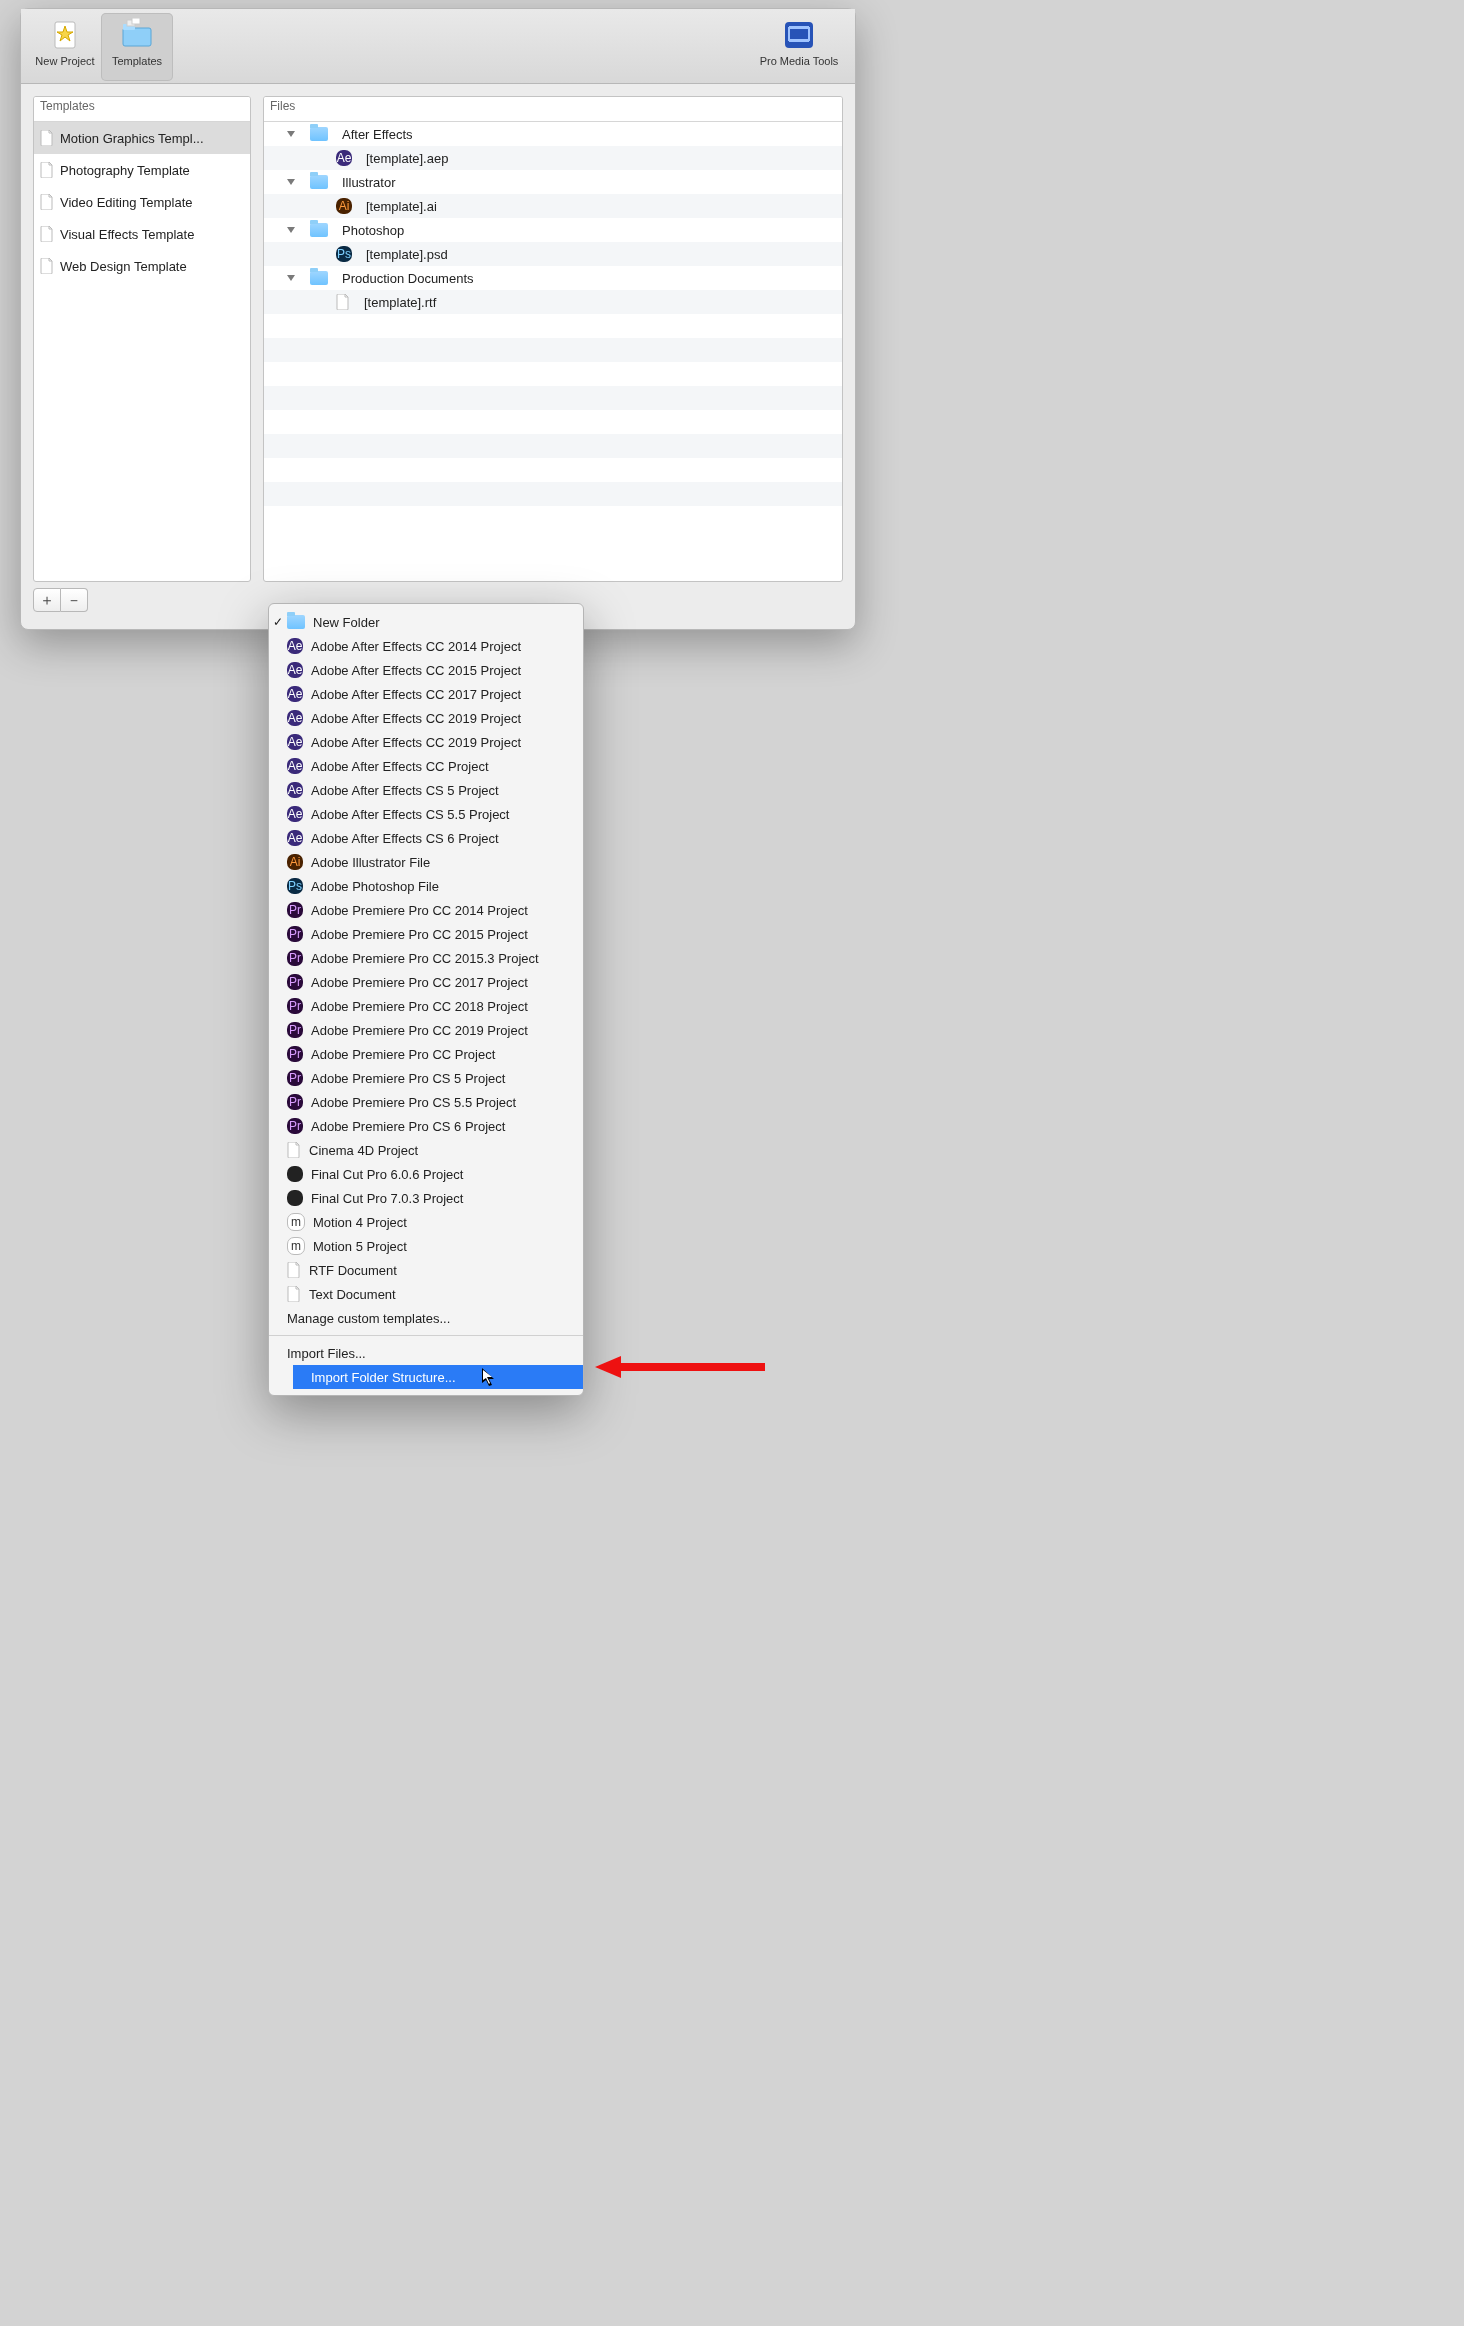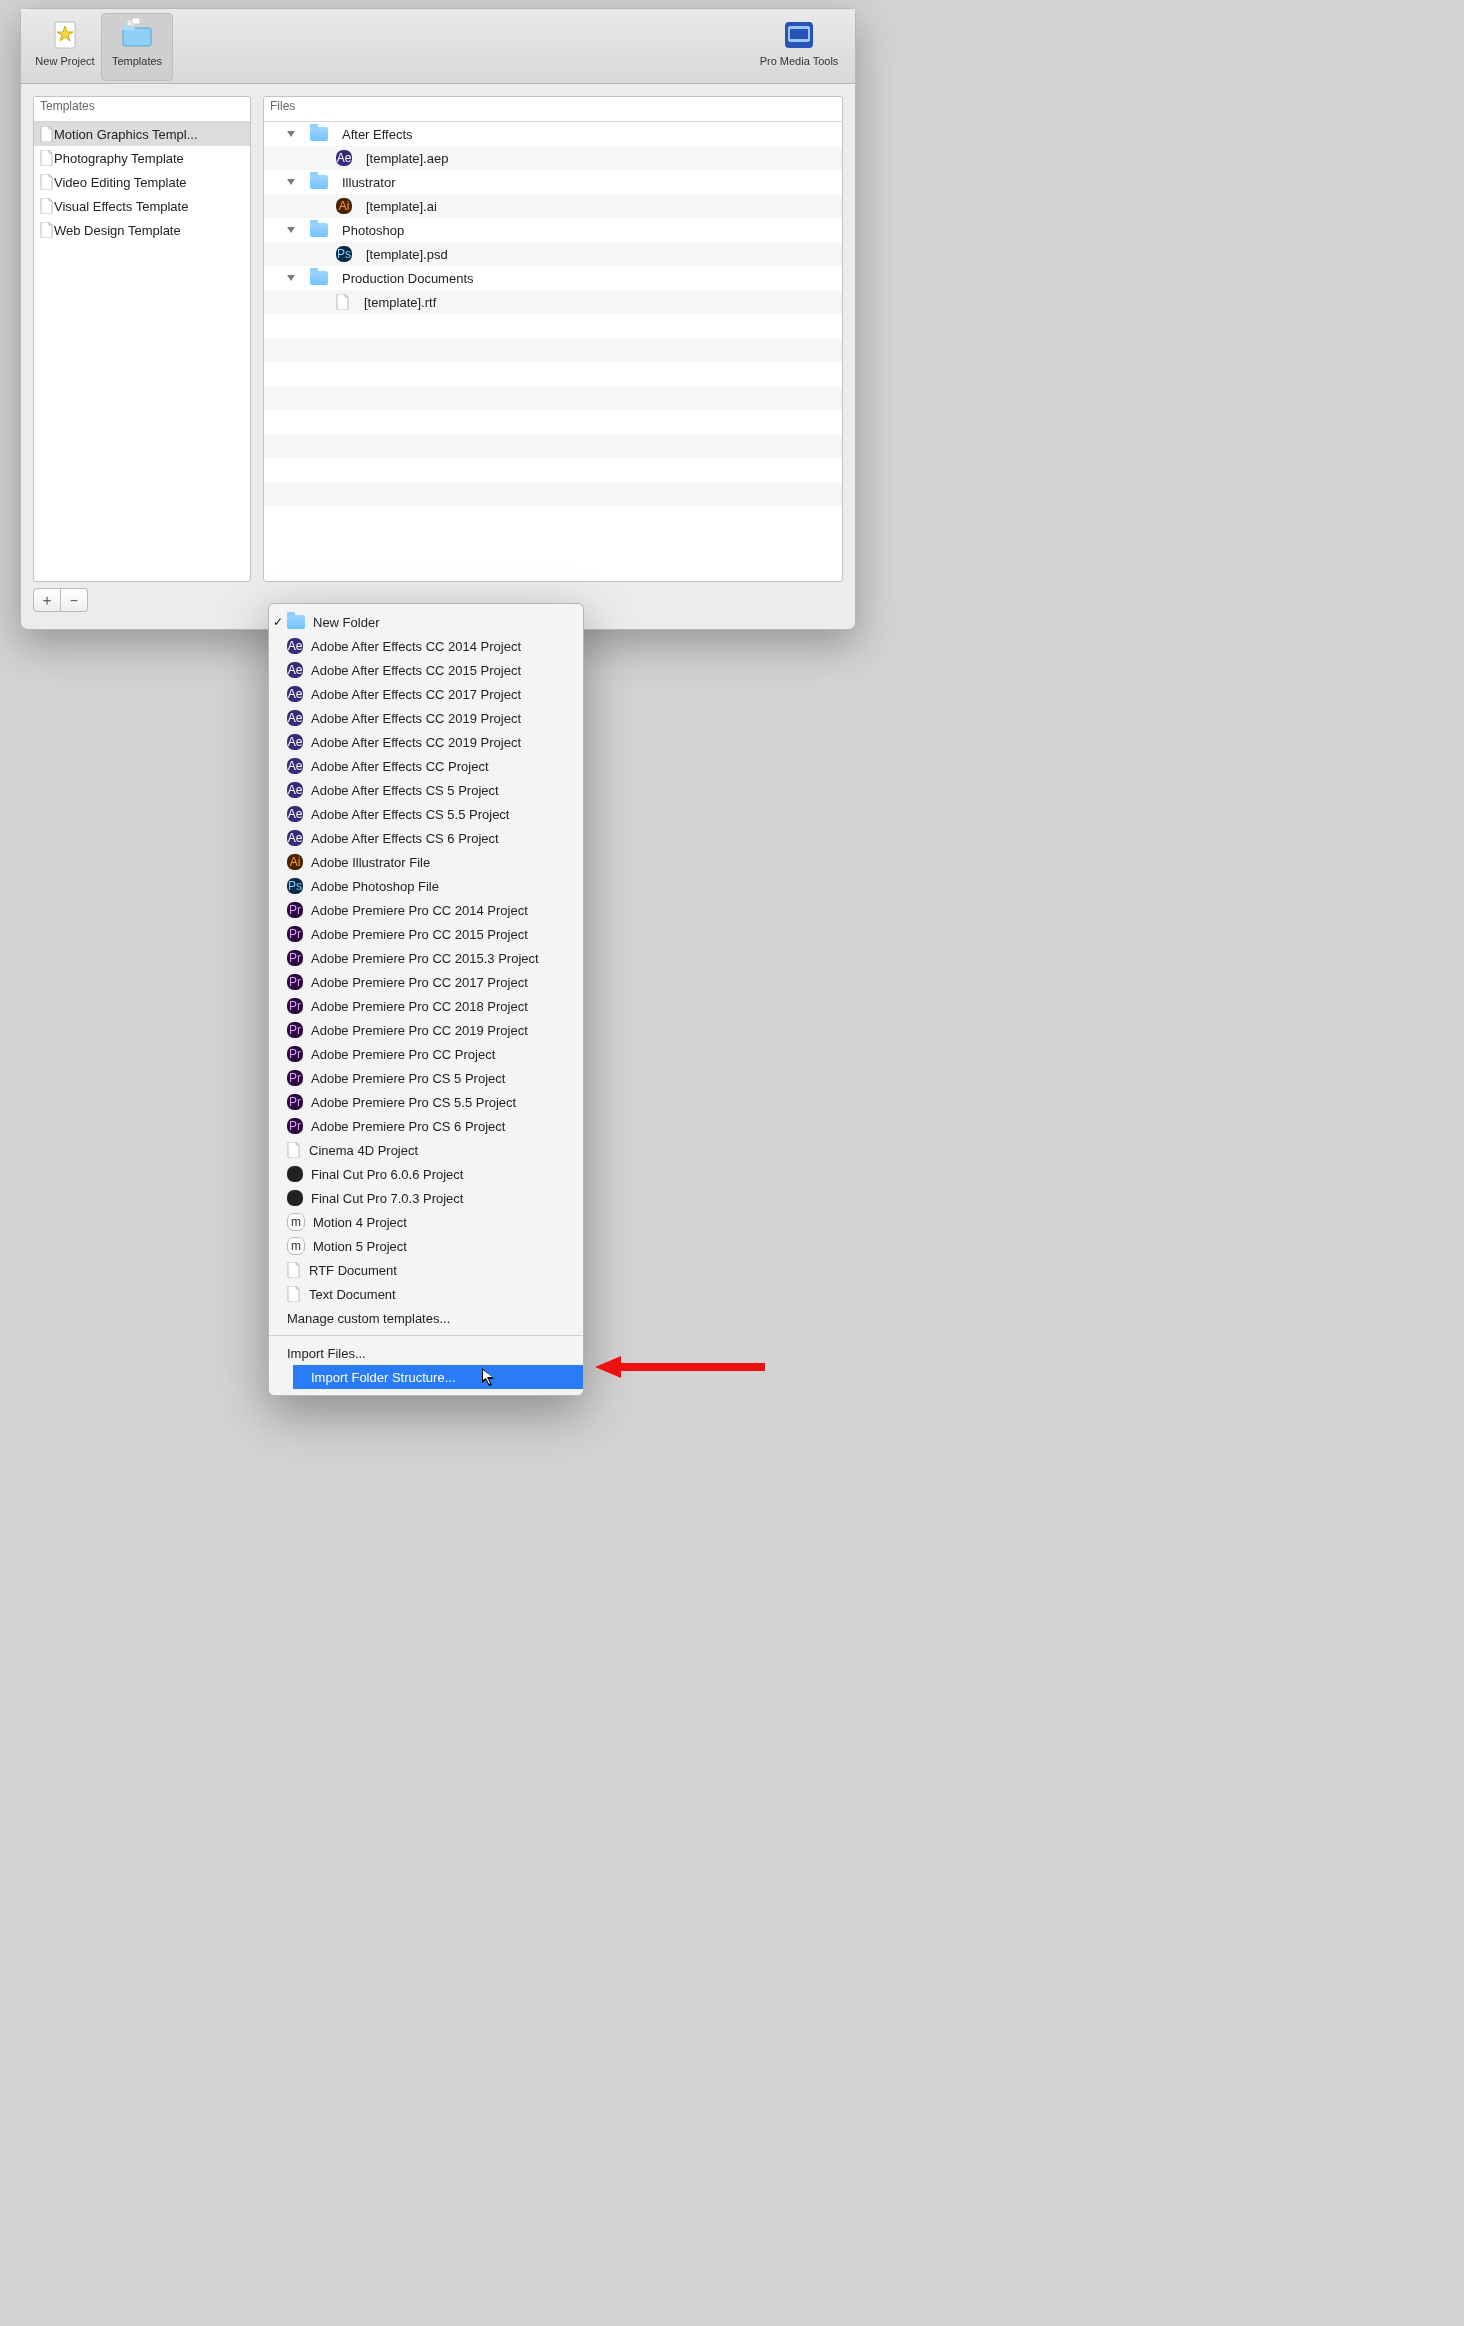--- a/index.html
+++ b/index.html
@@ -15,21 +15,21 @@
   .tbtn.sel{background:#cfcfcf;box-shadow:inset 0 0 0 1px #bdbdbd;}
   .tbtn .ic{width:40px;height:36px;border-radius:4px;margin-bottom:2px;display:flex;align-items:center;justify-content:center;}
   .ic-star svg, .ic-fold svg, .ic-pmt svg{display:block;}
   .spacer{flex:1;}
   .body{display:flex;height:calc(100% - 94px - 40px);padding:12px 12px 0 12px;gap:12px;}
   .panel{background:#fff;border:1px solid #c3c3c3;border-radius:3px;display:flex;flex-direction:column;overflow:hidden;}
   .panel.left{width:216px;}
   .panel.right{flex:1;}
   .phead{height:20px;font-size:12px;color:#666;padding:2px 6px;border-bottom:1px solid #d6d6d6;background:#fff;}
   .plist{flex:1;overflow:auto;}
-  .trow{height:24px;display:flex;align-items:center;padding:0 6px;font-size:13px;white-space:nowrap;overflow:hidden;text-overflow:ellipsis;}
+  .trow{height:32px;display:flex;align-items:center;padding:0 6px;gap:6px;font-size:13px;white-space:nowrap;overflow:hidden;text-overflow:ellipsis;}
   .trow.sel{background:#dcdcdc;}
   .docic{width:14px;height:16px;display:inline-block;}
   .docic svg{display:block;}
   .frow{height:24px;display:flex;align-items:center;gap:14px;font-size:13px;}
   .frow.alt{background:#f4f6f8;}
   .disclosure{width:10px;height:10px;display:inline-block;}
   .disclosure svg{display:block;}
   .foldic{width:18px;height:14px;display:inline-block;border-radius:2px;background:linear-gradient(#9fd6ff,#6fc3ff);position:relative;}
   .foldic:before{content:"";position:absolute;left:0;top:-3px;width:8px;height:4px;border-radius:1px 1px 0 0;background:#8fcff8;}
   .appic{width:16px;height:16px;display:inline-flex;align-items:center;justify-content:center;border-radius:7px;color:#fff;font-size:12px;font-weight:400;font-family:Arial;}

